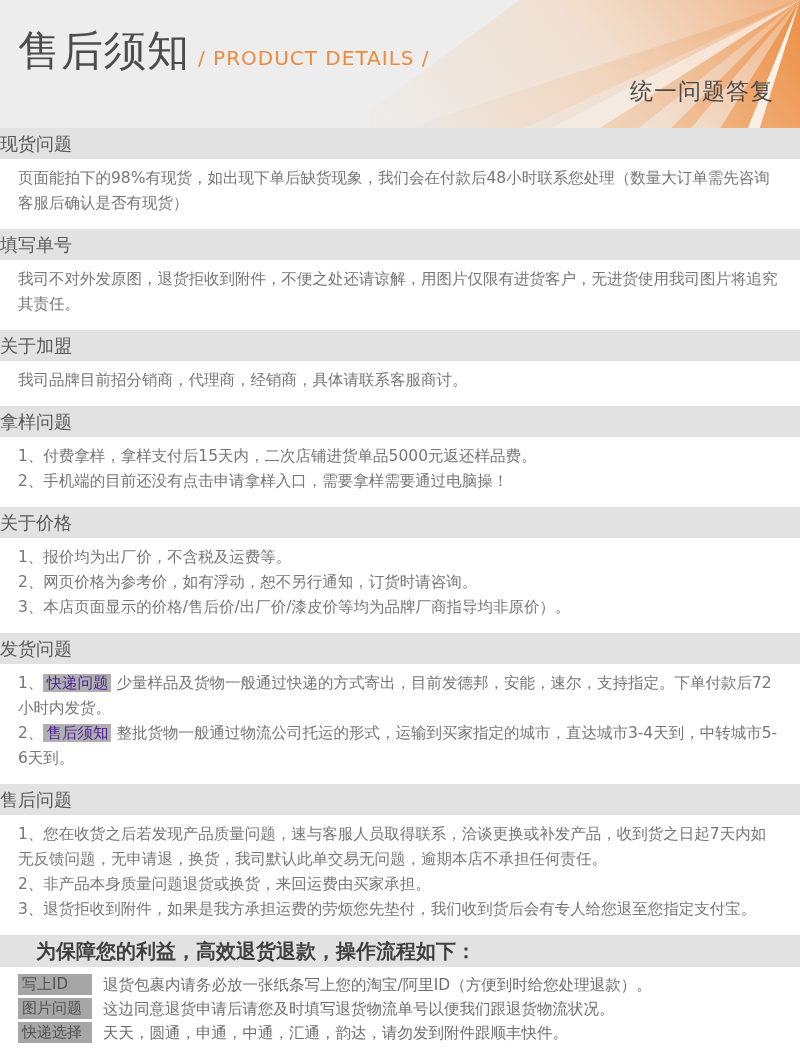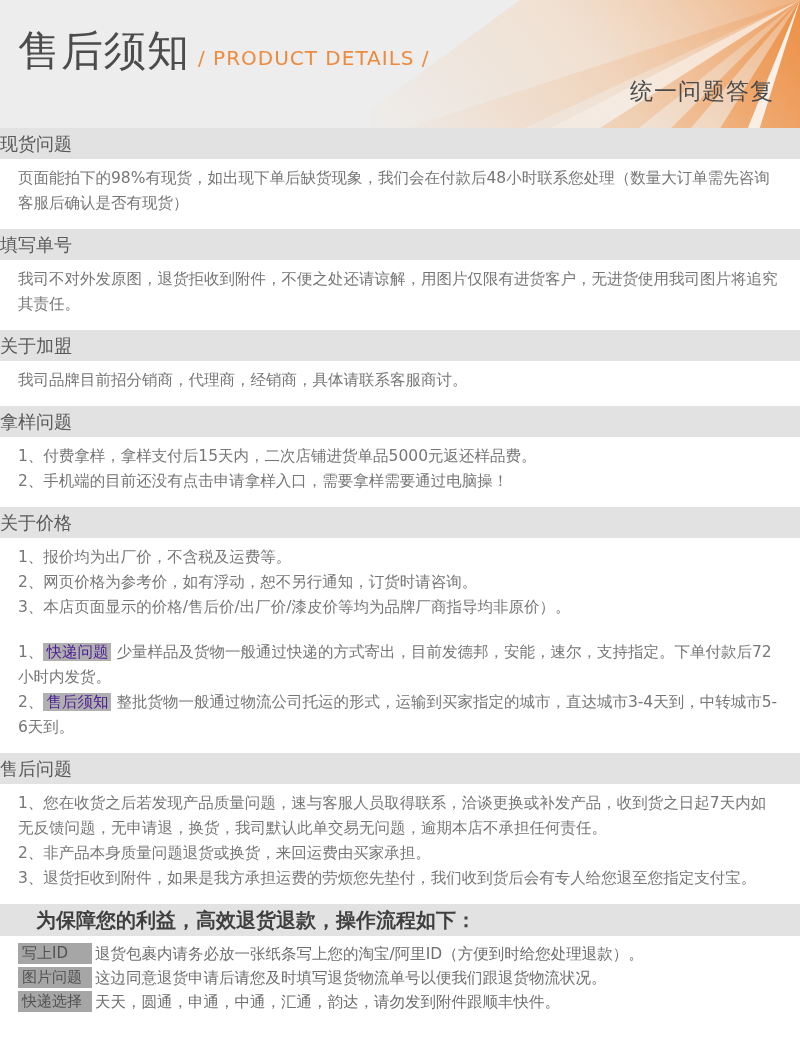--- a/index.html
+++ b/index.html
@@ -107,21 +107,21 @@
   }
   .step-label {
     flex: none;
     width: 74px;
     height: 21px;
     line-height: 21px;
     padding: 0 4px;
     background: #a6a6a6;
     color: #525252;
     font-size: 15px;
-    margin-right: 3px;
+    margin-right: 11px;
   }
   .step-text {
     font-size: 15.5px;
     line-height: 22px;
     color: #6f6f6f;
   }
 </style>
 </head>
 <body>
 
@@ -203,20 +203,23 @@
       <span>关于价格</span>
     </div>
     <div class="section-body">
       <p>1、报价均为出厂价，不含税及运费等。</p>
       <p>2、网页价格为参考价，如有浮动，恕不另行通知，订货时请咨询。</p>
       <p>3、本店页面显示的价格/售后价/出厂价/漆皮价等均为品牌厂商指导均非原价）。</p>
     </div>
   </section>
 
   <section>
+    <div class="section-bar">
+      <span>发货问题</span>
+    </div>
     <div class="section-body">
       <p><span>1、</span><span class="hl">快递问题</span><span>少量样品及货物一般通过快递的方式寄出，目前发德邦，安能，速尔，支持指定。下单付款后72小时内发货。</span></p>
       <p><span>2、</span><span class="hl">售后须知</span><span>整批货物一般通过物流公司托运的形式，运输到买家指定的城市，直达城市3-4天到，中转城市5-6天到。</span></p>
     </div>
   </section>
 
   <section>
     <div class="section-bar">
       <span>售后问题</span>
     </div>

